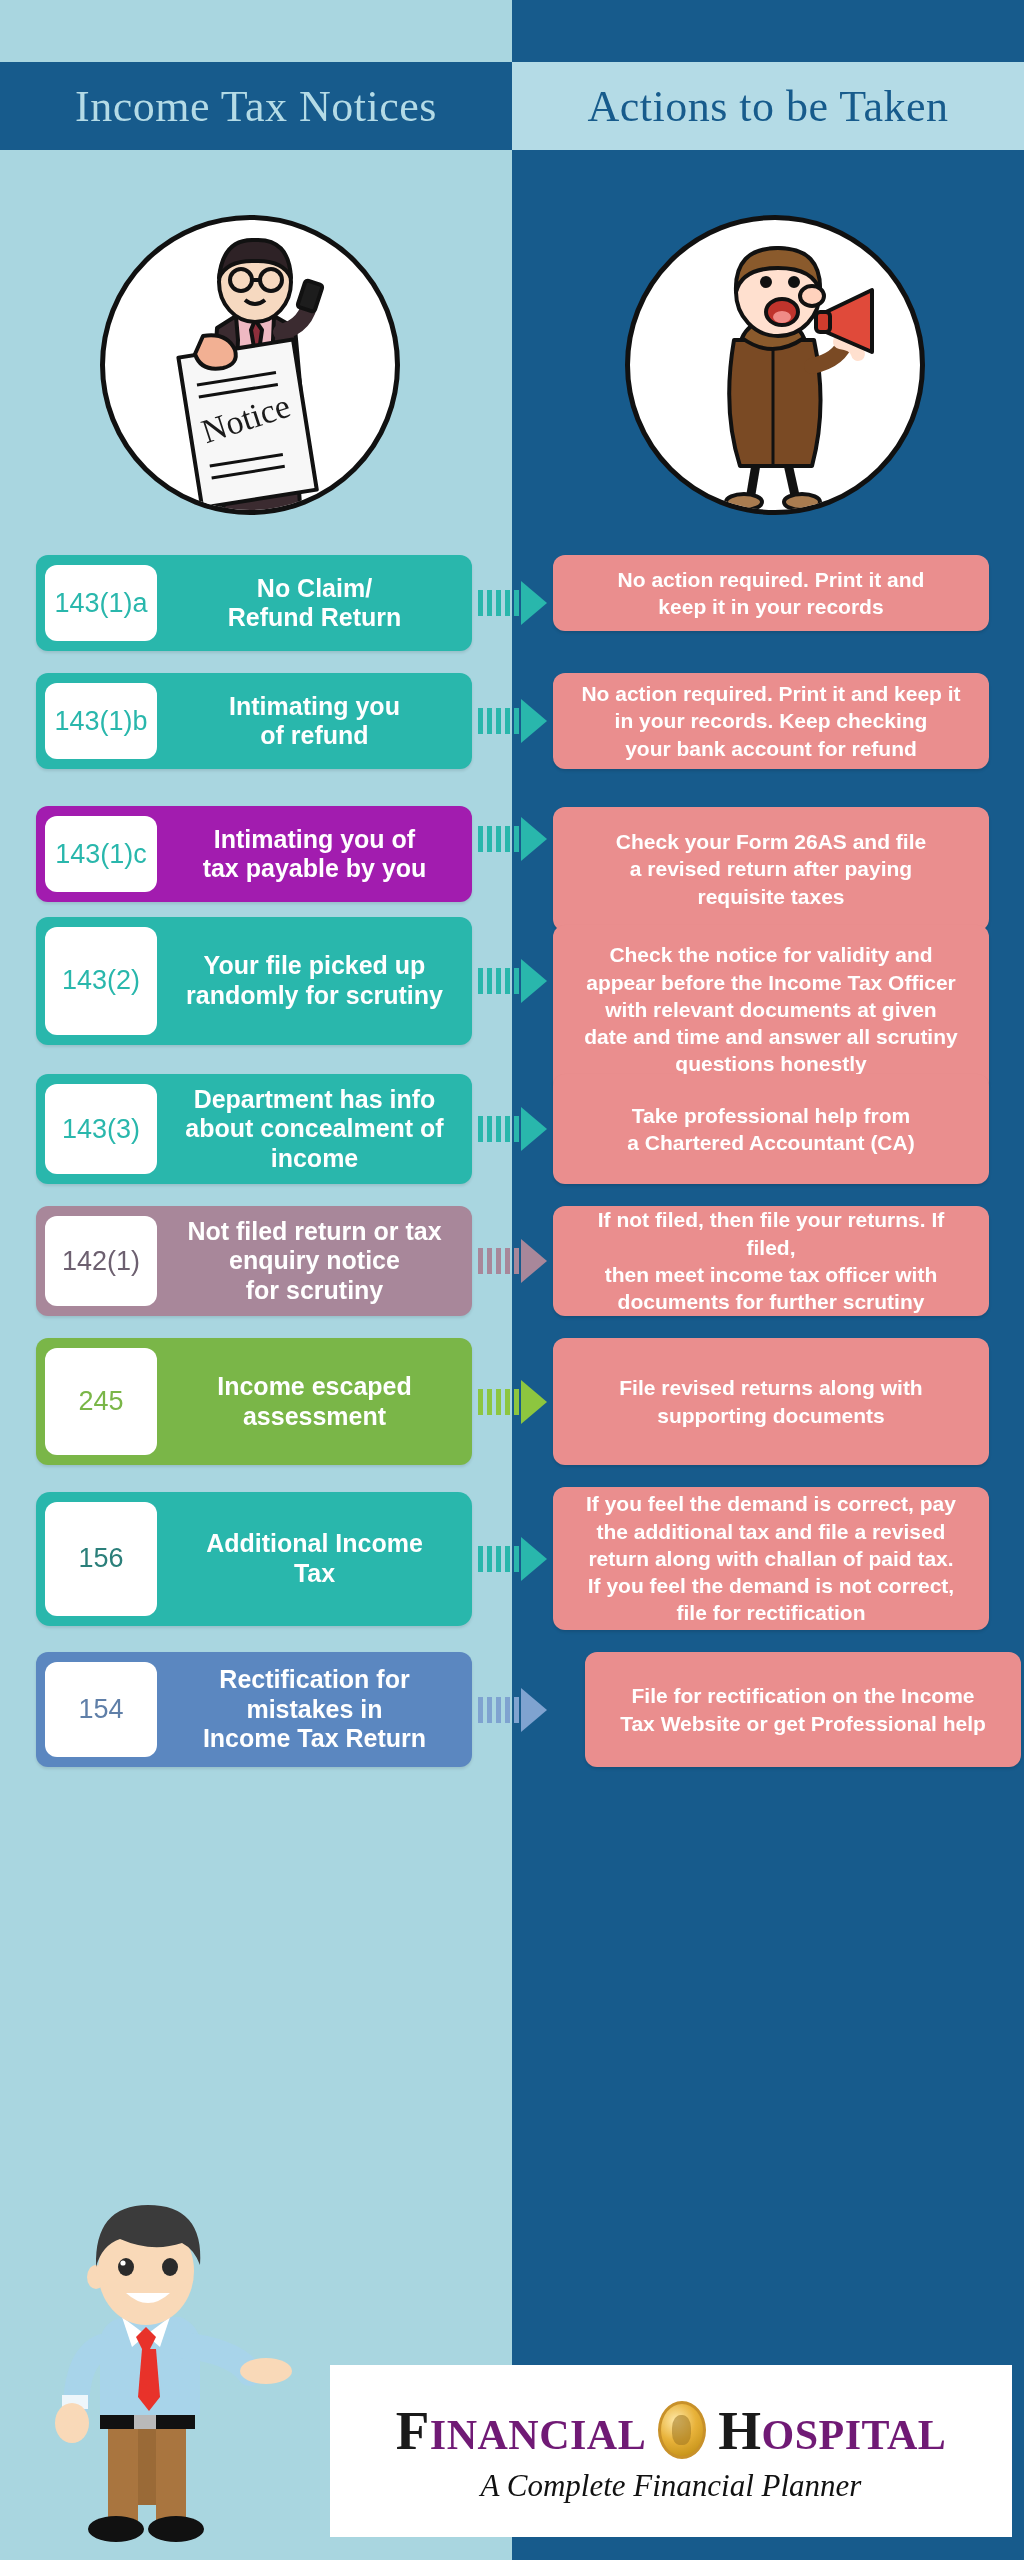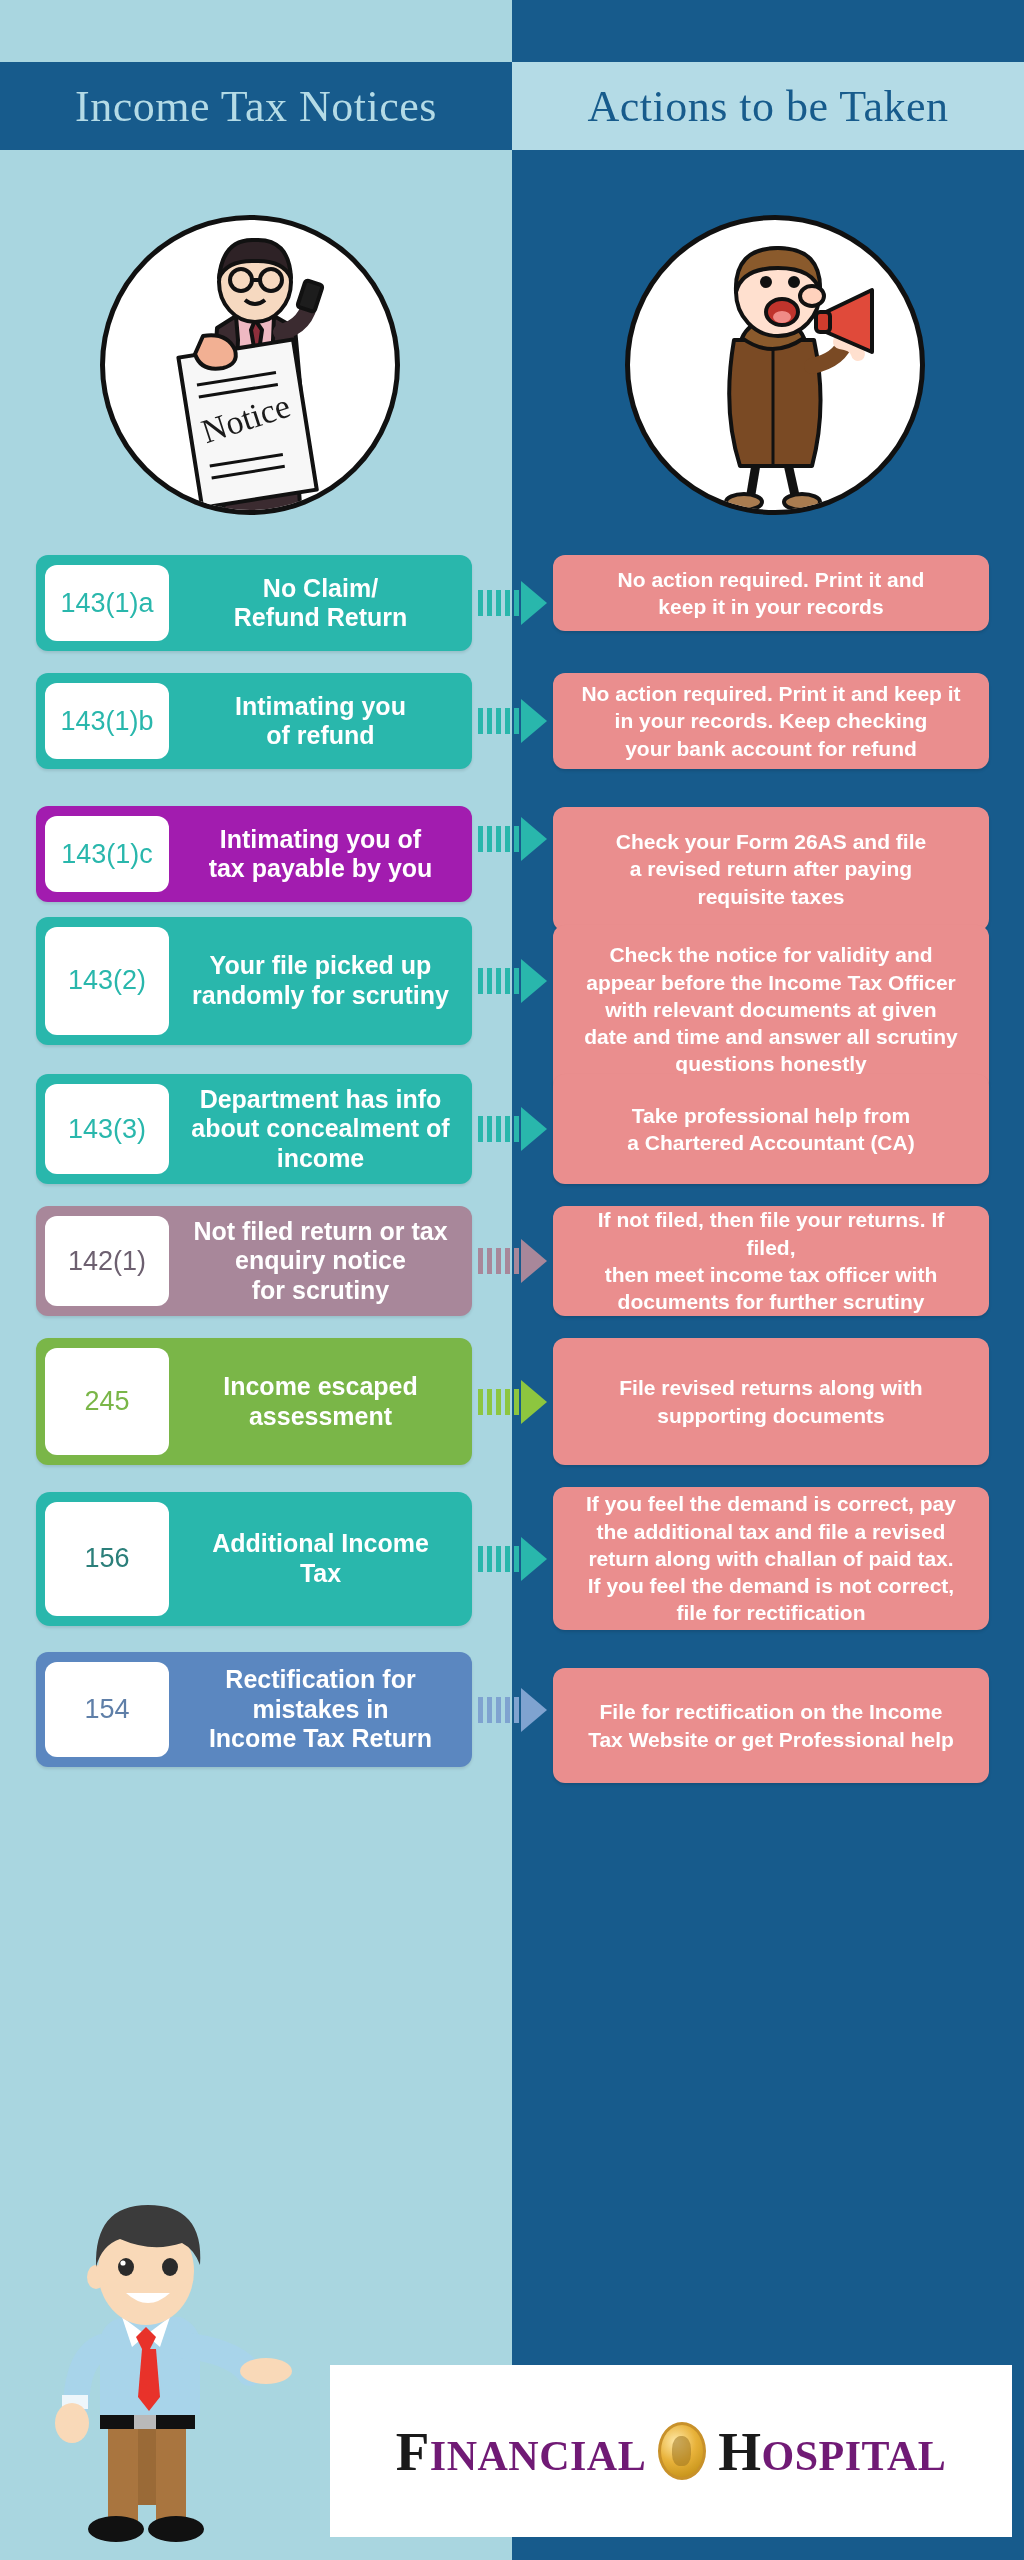--- a/index.html
+++ b/index.html
@@ -55,21 +55,21 @@
 
   .notice-card {
     position: absolute; left: 36px; top: 0;
     width: 436px;
     border-radius: 12px;
     display: flex; align-items: center;
     box-shadow: 0 2px 3px rgba(0,0,0,.10);
   }
   .badge {
     flex: 0 0 auto;
-    width: 124px;
+    width: 112px;
     background: #fff;
     border-radius: 12px;
     display: flex; align-items: center; justify-content: center;
     font-size: 27px; font-weight: 400;
     margin: 10px 0 10px 9px;
     align-self: stretch;
   }
   .notice-text {
     flex: 1 1 auto;
     text-align: center;
@@ -414,21 +414,21 @@
       <div class="arrow-wrap">
         <div class="dashes">
           <i style="background: rgb(127, 163, 208);"></i>
           <i style="background: rgb(127, 163, 208);"></i>
           <i style="background: rgb(127, 163, 208);"></i>
           <i style="background: rgb(127, 163, 208);"></i>
           <i style="background: rgb(127, 163, 208);"></i>
         </div>
         <div class="arrowhead" style="border-left-color: rgb(127, 163, 208);"></div>
       </div>
-      <div class="action-card" style="height: 115px; top: 16px;">File for rectification on the Income
+      <div class="action-card" style="height: 115px; top: 0px; margin-left: 32px;">File for rectification on the Income
 Tax Website or get Professional help</div>
     </div>
   </div>
 
 <div class="mascot">
   <svg viewBox="0 0 300 375" width="300" height="375">
 
     <rect x="78" y="240" width="30" height="100" fill="#a9753f"></rect>
     <rect x="126" y="240" width="30" height="100" fill="#a9753f"></rect>
     <rect x="108" y="240" width="18" height="80" fill="#9a6a37"></rect>
@@ -472,13 +472,14 @@
     <span class="logo-word">
       <span class="logo-cap">F</span>
       <span class="logo-rest">INANCIAL</span>
     </span>
     <span class="coin"></span>
     <span class="logo-word">
       <span class="logo-cap">H</span>
       <span class="logo-rest">OSPITAL</span>
     </span>
   </div>
+  <div class="logo-tag">A Complete Financial Planner</div>
 </div>
 
 </body></html>

